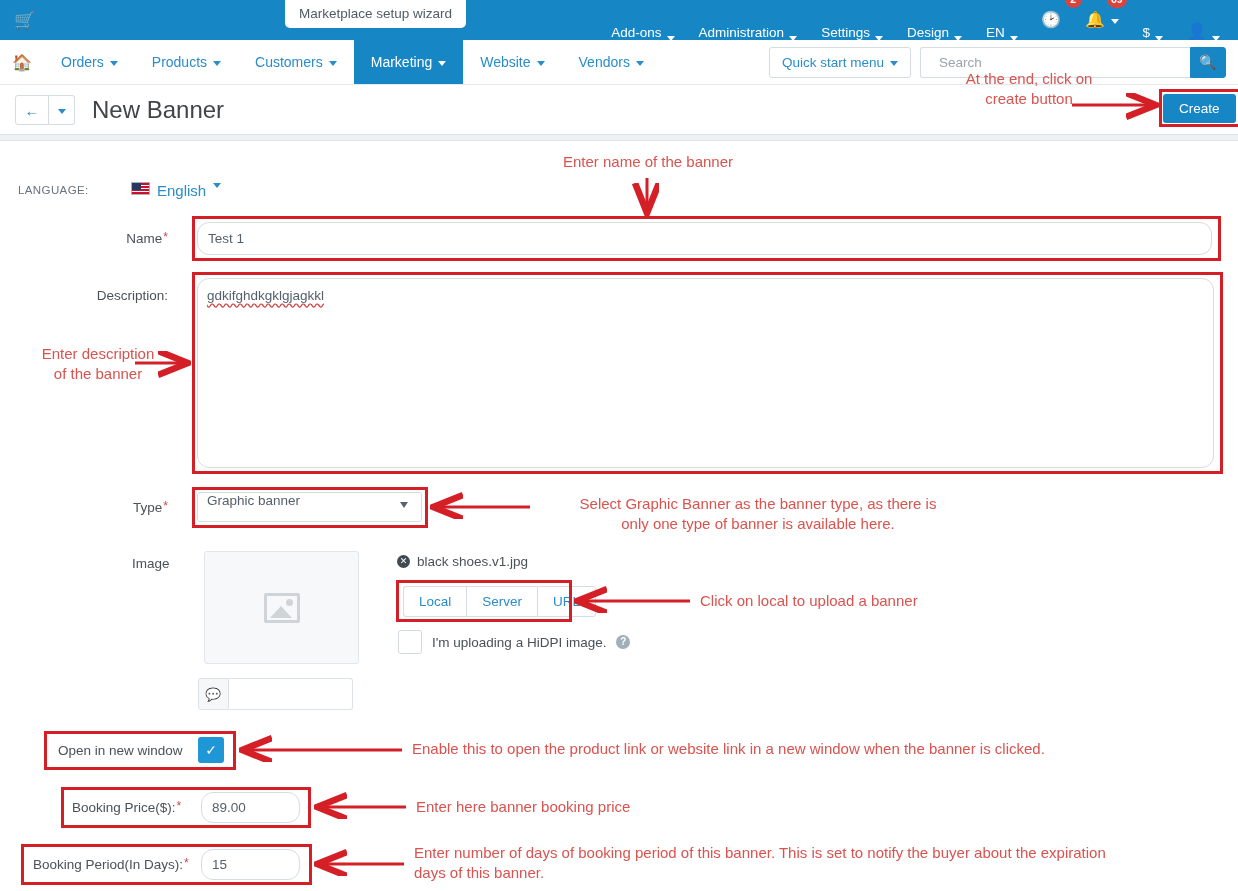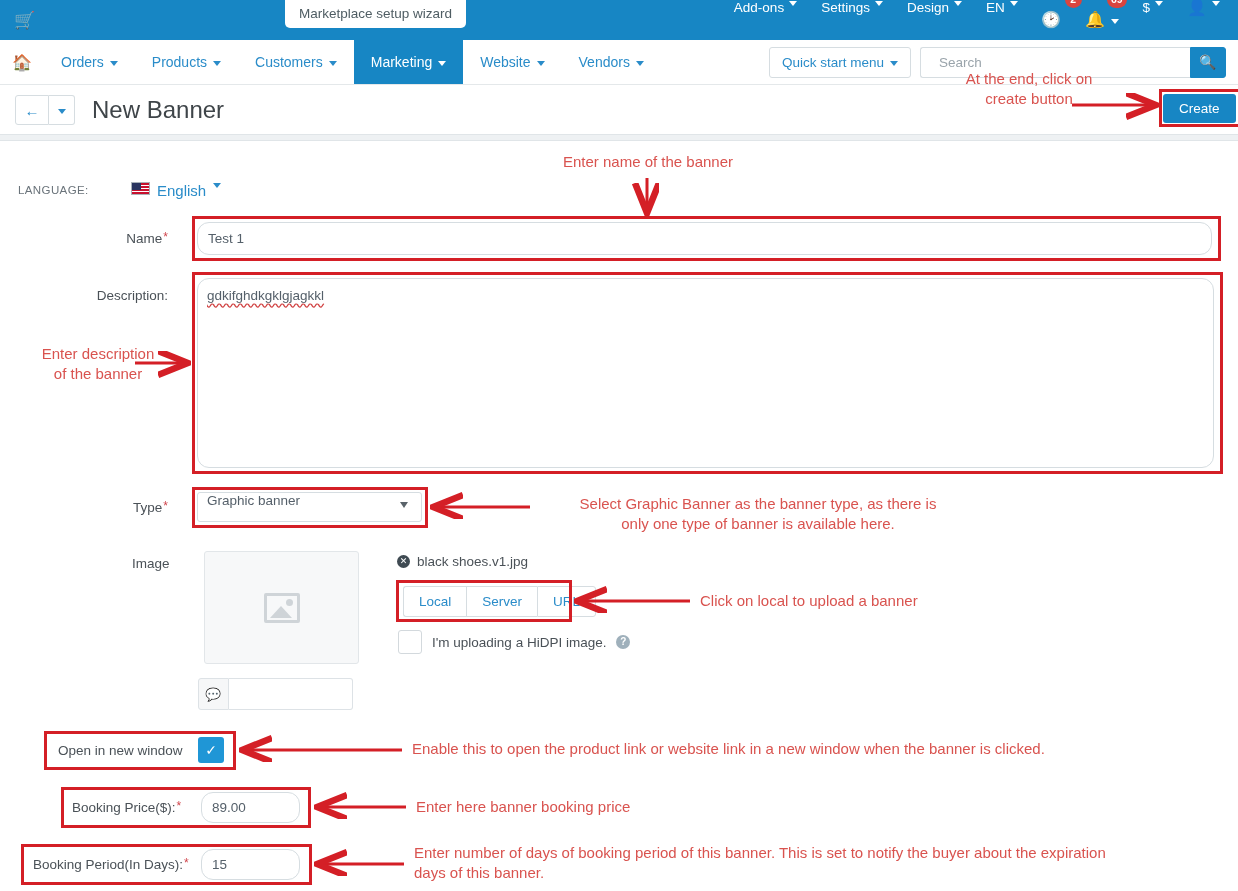--- a/index.html
+++ b/index.html
@@ -31,21 +31,21 @@
     padding:6px 14px 7px 14px;
     font-size:13.5px; color:#4f5d63;
     white-space:nowrap;
   }
   .topmenu {
     position:absolute; right:0; top:0; height:40px;
     display:flex; align-items:center; padding-right:6px;
   }
   .topmenu-item {
     color:#ffffff; font-size:13.5px;
-    padding:0 12px; display:flex; align-items:flex-start; gap:5px;
+    padding:0 12px; display:flex; align-items:flex-end; gap:5px;
     height:40px; white-space:nowrap;
   }
   .caret-down {
     display:inline-block; width:0;height:0;
     border-left:4px solid transparent; border-right:4px solid transparent;
     border-top:5px solid currentColor;
     position:relative; top:1px;
   }
   .badge-wrap { position:relative; display:flex; align-items:center; }
   .badge {
@@ -273,20 +273,24 @@
 </head>
 <body>
 
 <div class="topbar">
   <div class="cart-icon">🛒</div>
 </div>
 <div class="wizard-pill">Marketplace setup wizard</div>
 <div class="topmenu">
   <div class="topmenu-item">
     <span>Add-ons</span>
+    <i class="caret-down"></i>
+  </div>
+  <div class="topmenu-item">
+    <span>Administration</span>
     <i class="caret-down"></i>
   </div>
   <div class="topmenu-item">
     <span>Settings</span>
     <i class="caret-down"></i>
   </div>
   <div class="topmenu-item">
     <span>Design</span>
     <i class="caret-down"></i>
   </div>

